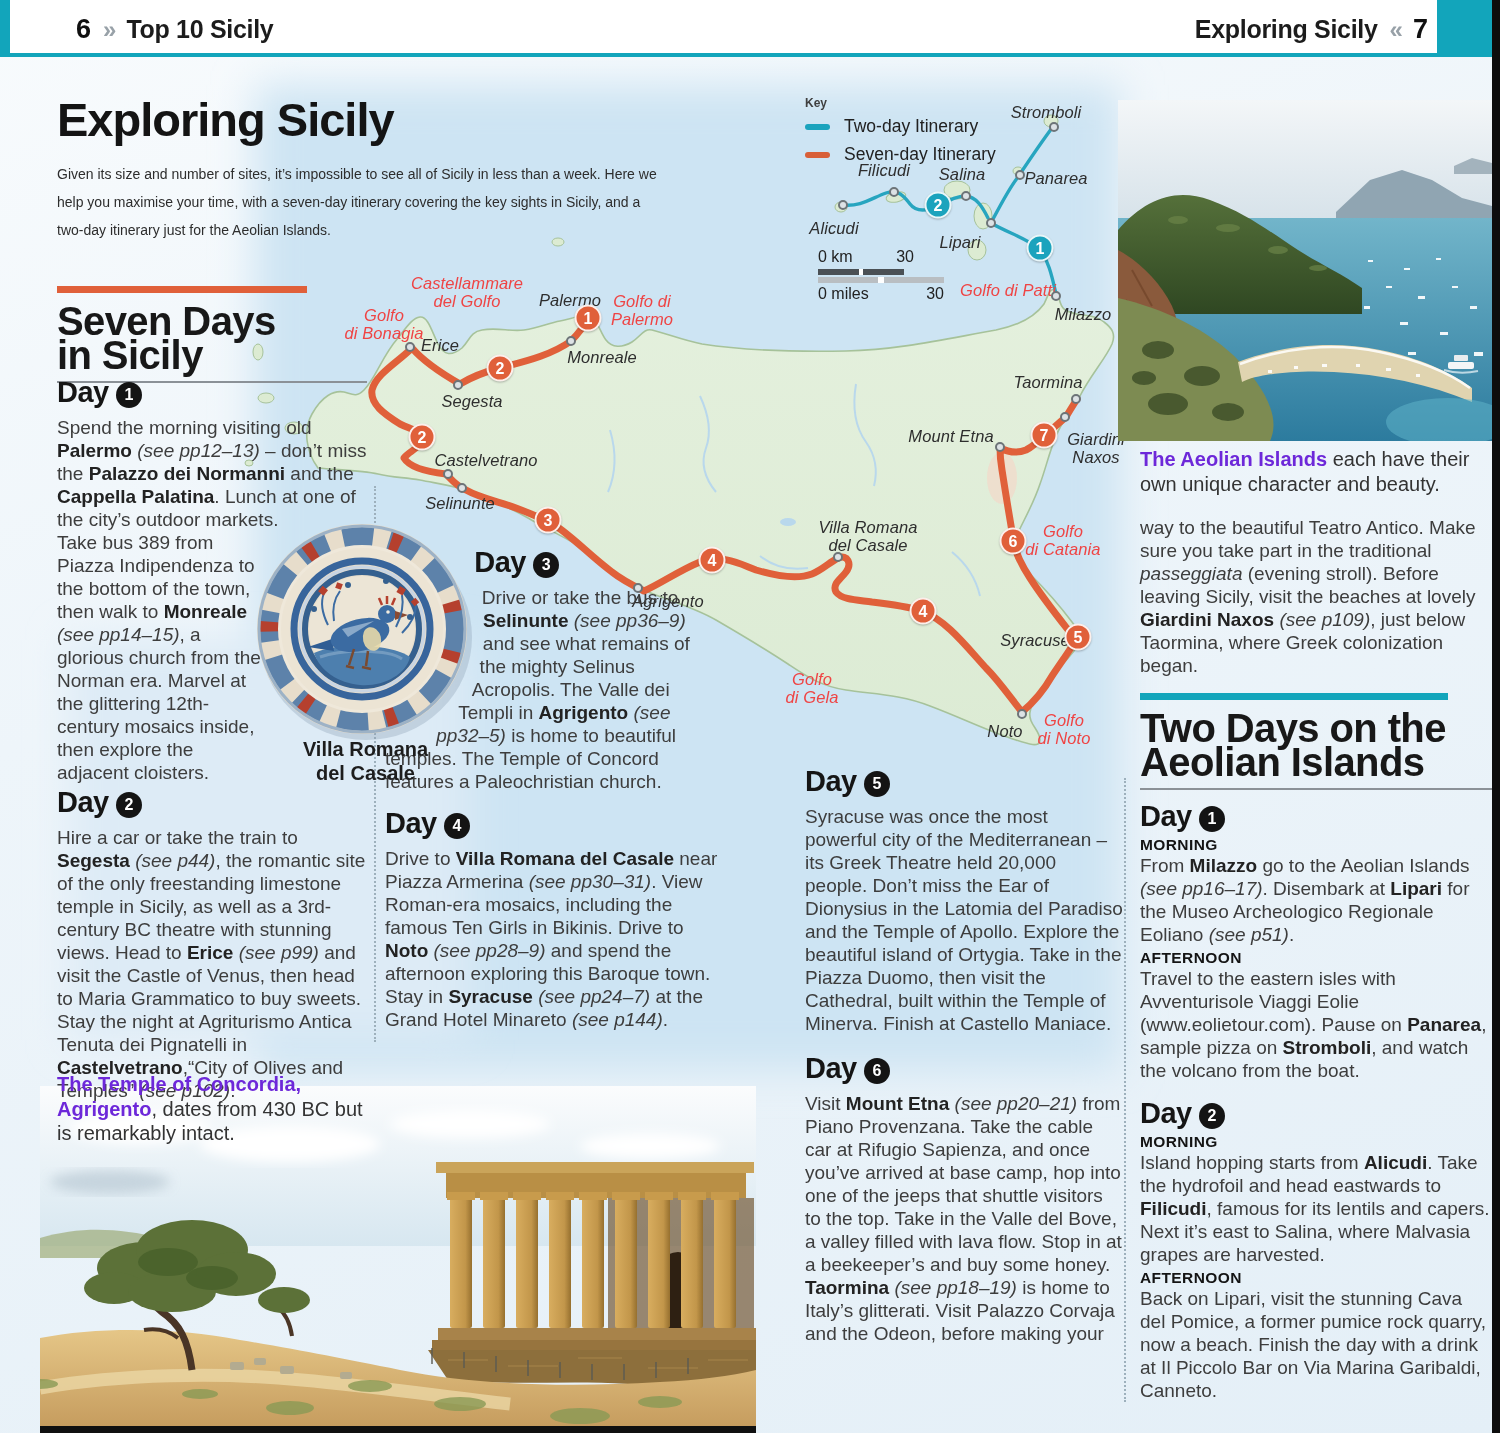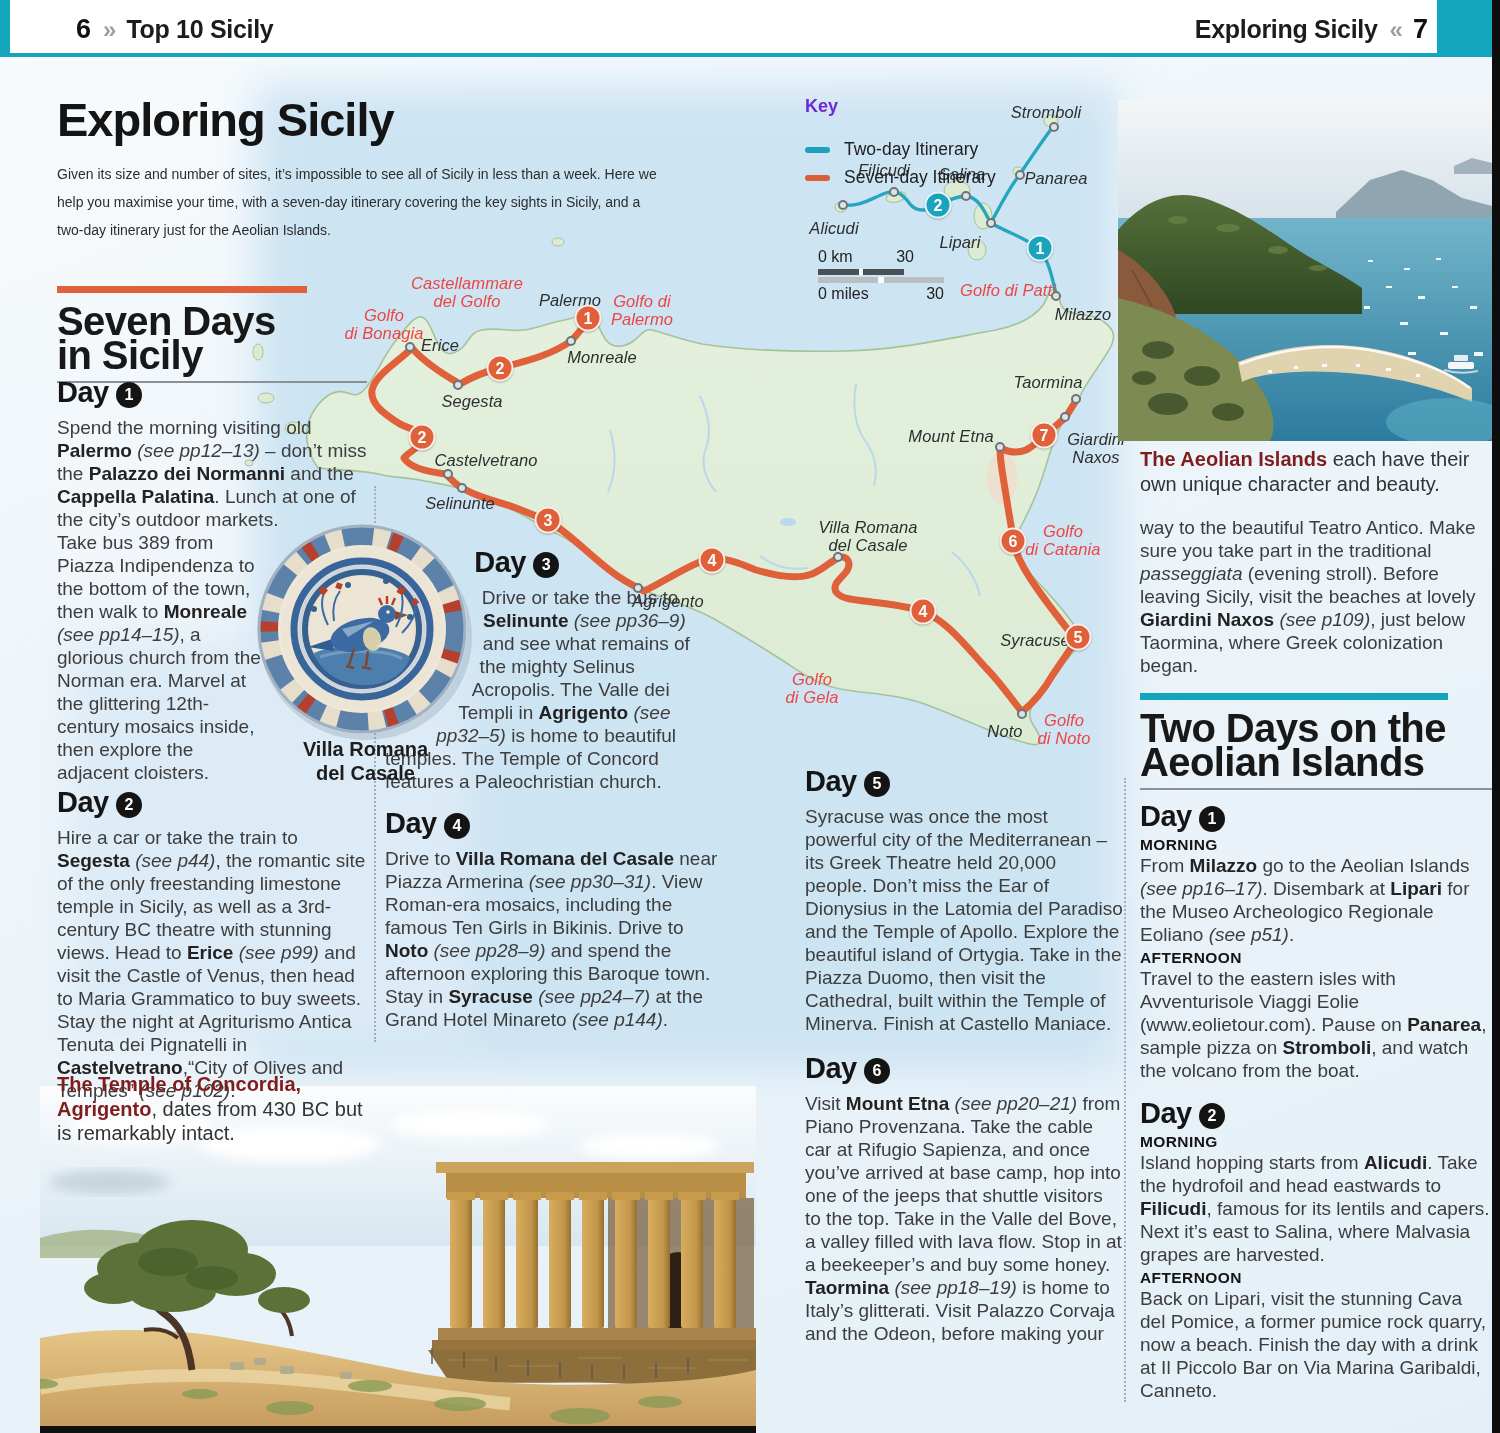--- a/index.html
+++ b/index.html
@@ -38,38 +38,38 @@
   .ampm { font-size:15.5px; font-weight:800; letter-spacing:0.4px; color:#141414; margin-top:3px; }
   .dotline { position:absolute; border-left:2px dotted #9db0bc; width:0; z-index:2; }
 
   
   .spacer-r { float:right; width:105px; height:222px; shape-outside:circle(120px at 48px 100px); }
   .spacer-l { float:left; width:100px; height:198px; shape-outside:circle(126px at -28px 80px); margin-right:6px; }
 
   .mosaic-cap { position:absolute; left:268px; top:737px; width:195px; text-align:center;
                 font-size:20px; font-weight:800; color:#1d1d1d; line-height:24px; z-index:5; white-space:pre-line; }
   .caption { font-size:20px; line-height:24.5px; color:#333; }
-  .caption .b { font-weight:800; color:#7f1d1d;text-align:right; }
+  .caption .b { font-weight:800; color:#6d28d9;text-align:right; }
 
   
   #map-deco { position:absolute; inset:0; z-index:2; pointer-events:none; }
   .mlabel { position:absolute; transform:translate(-50%,-50%); font-size:16.5px; font-style:italic;
             color:#2e2e2e; text-align:center; white-space:pre-line; line-height:18px; letter-spacing:0.1px; }
   .mlabel.sea { color:#ef4444; }
   .mk { position:absolute; transform:translate(-50%,-50%); width:27px; height:27px; border-radius:50%;
         display:flex; align-items:center; justify-content:center; color:#fff; font-size:16px; font-weight:800;
         border:2px solid rgba(255,255,255,0.9); box-shadow:0 1px 2px rgba(0,0,0,0.25); }
   .mk.o { background:#e0603a; }
   .mk.t { background:#1ba3bd; }
   .mdot { position:absolute; transform:translate(-50%,-50%); width:10px; height:10px; border-radius:50%;
           background:#dde2e5; border:2px solid #6d7478; }
 
   
   .keybox { position:absolute; left:805px; top:96px; z-index:3; }
-  .keytitle { font-size:18px; font-weight:800; color:#6d28d9; margin-bottom:22px; }
+  .keytitle { font-size:12px; font-weight:800; color:#404040; margin-bottom:6px; }
   .keyrow { display:flex; align-items:center; gap:14px; margin-bottom:7px; }
   .swatch { width:25px; height:6px; border-radius:3px; }
   .swatch.teal { background:#1ba3bd; }
   .swatch.orange { background:#d85f38; }
   .keylab { font-size:17.5px; color:#212121; }
   .scalebox { position:absolute; left:818px; top:248px; z-index:3; width:130px; font-size:16px; color:#222; }
   .sb-row { display:flex; justify-content:space-between; }
   .sb-bar1 { height:6px; margin:3px 0 2px 0; width:86px;
              background:linear-gradient(to right,#4a5055 0 48%,#fff 48% 52%,#4a5055 52% 100%); }
   .sb-bar2 { height:6px; margin-bottom:2px; width:126px;

